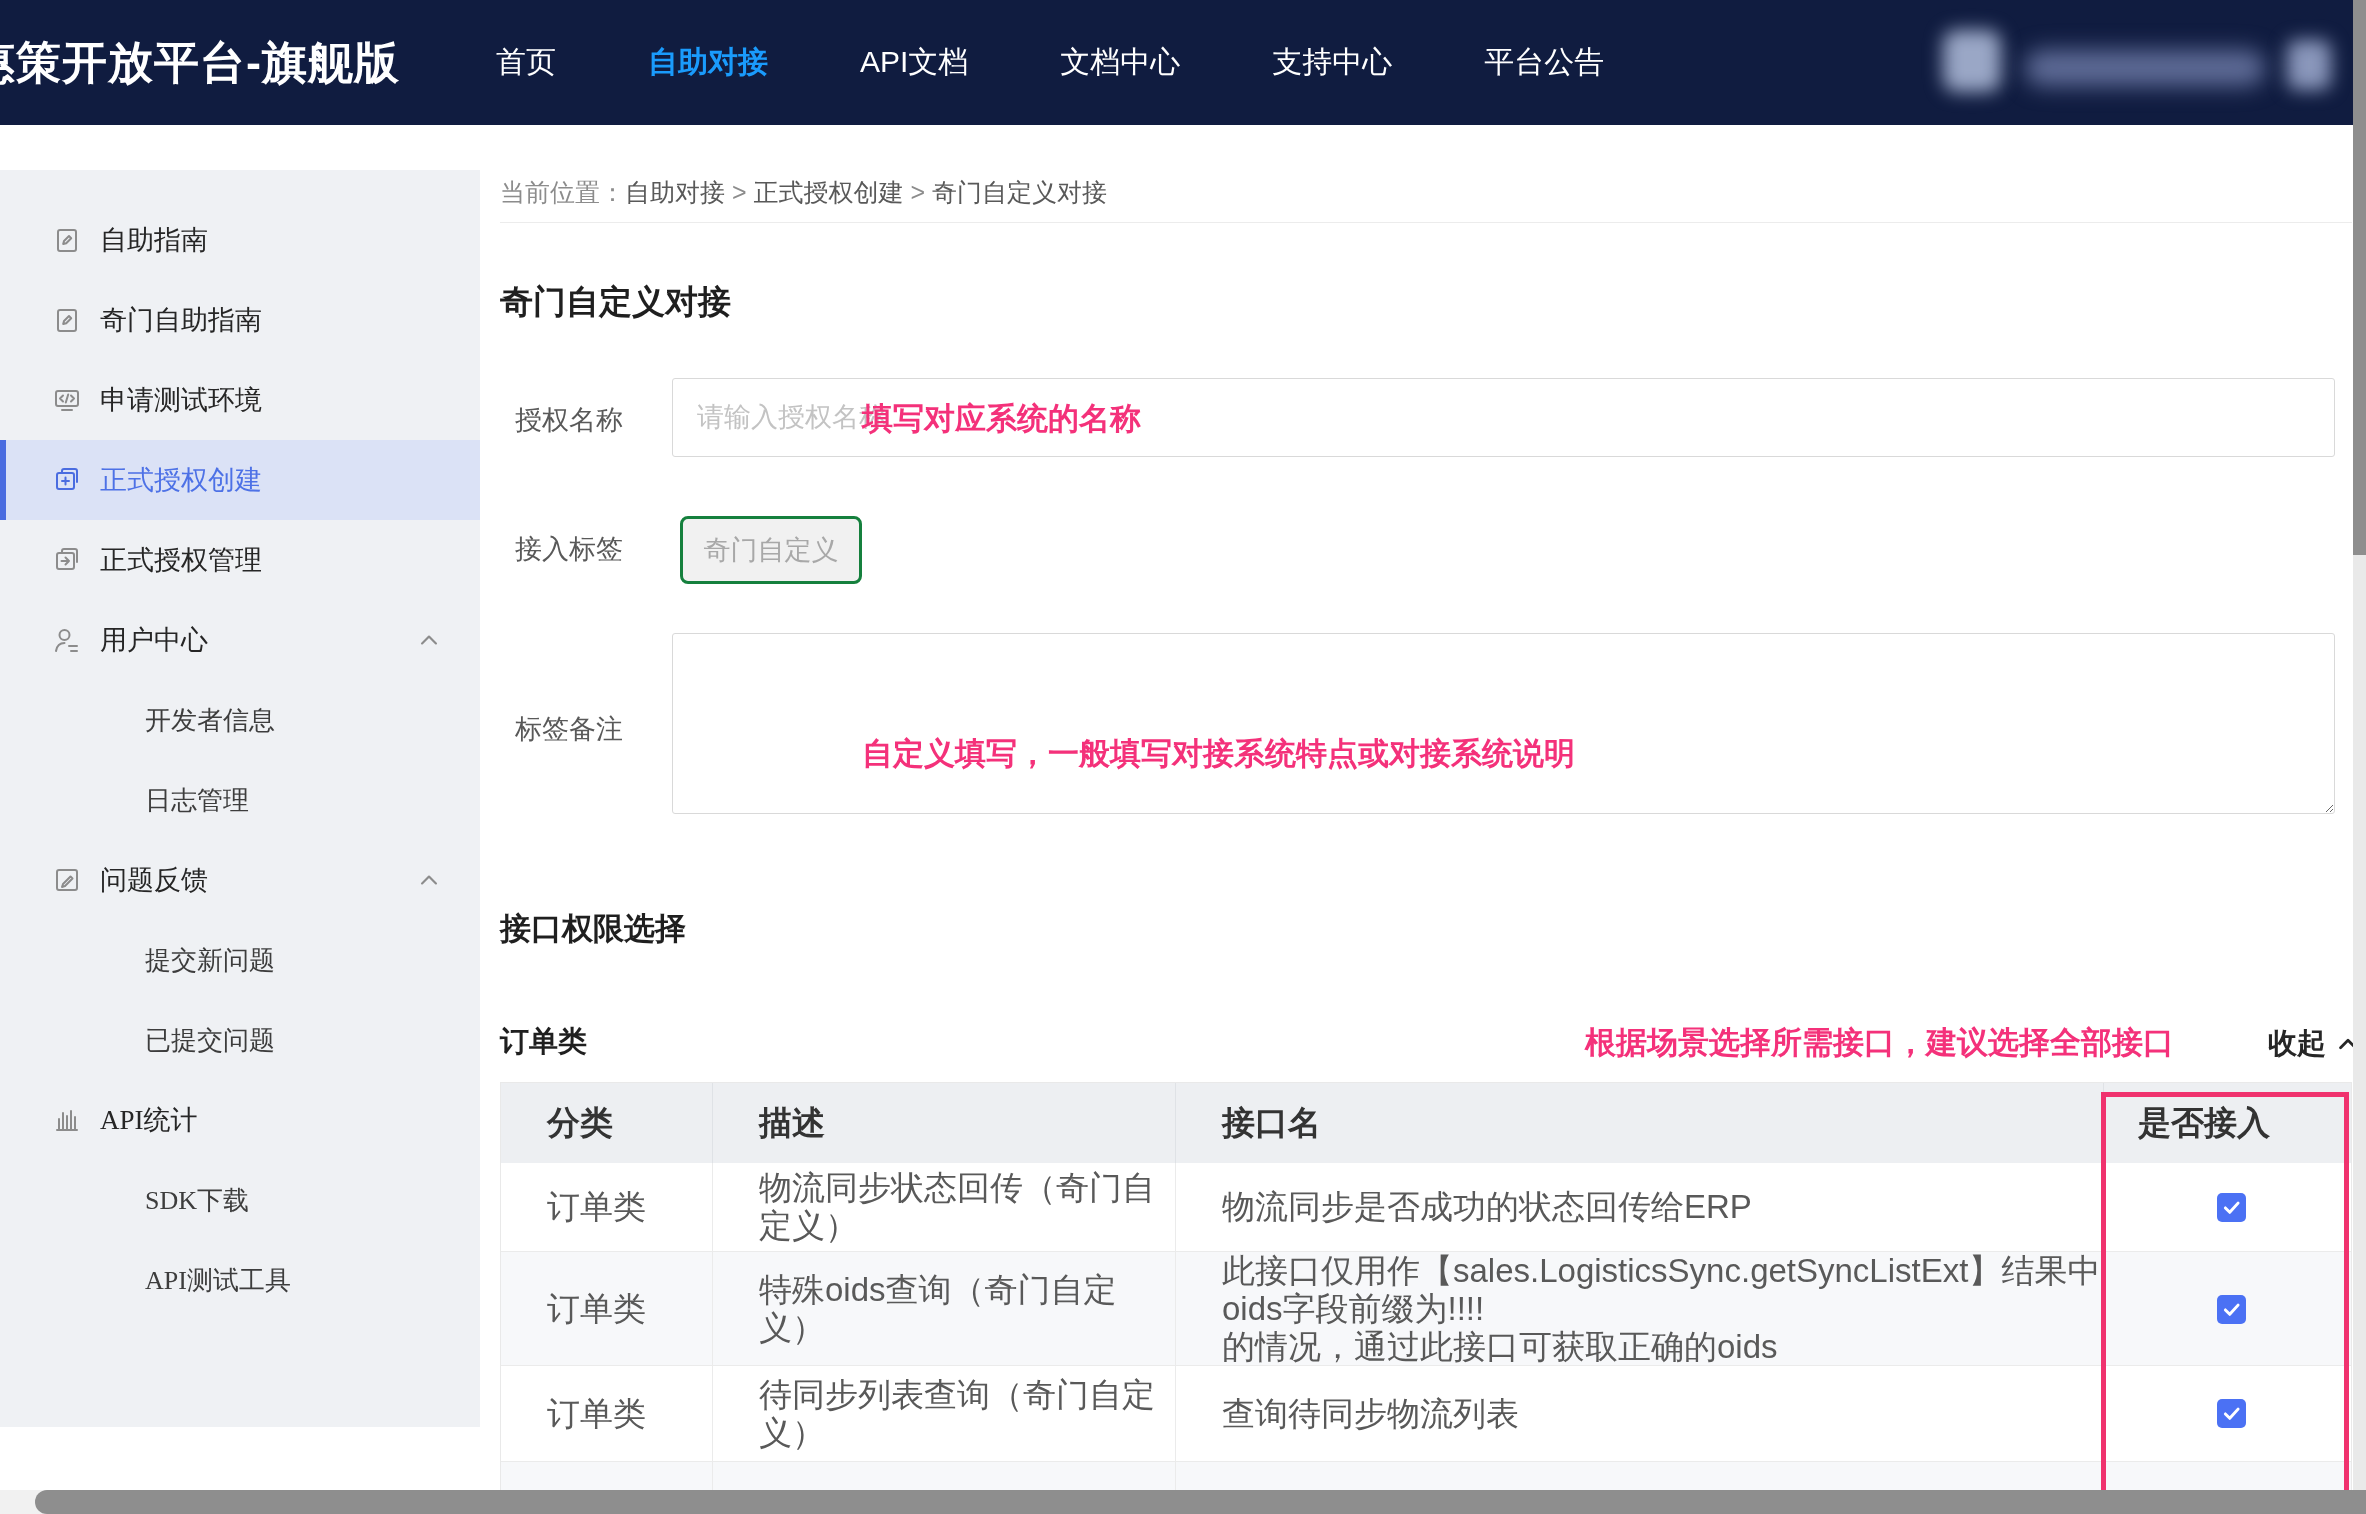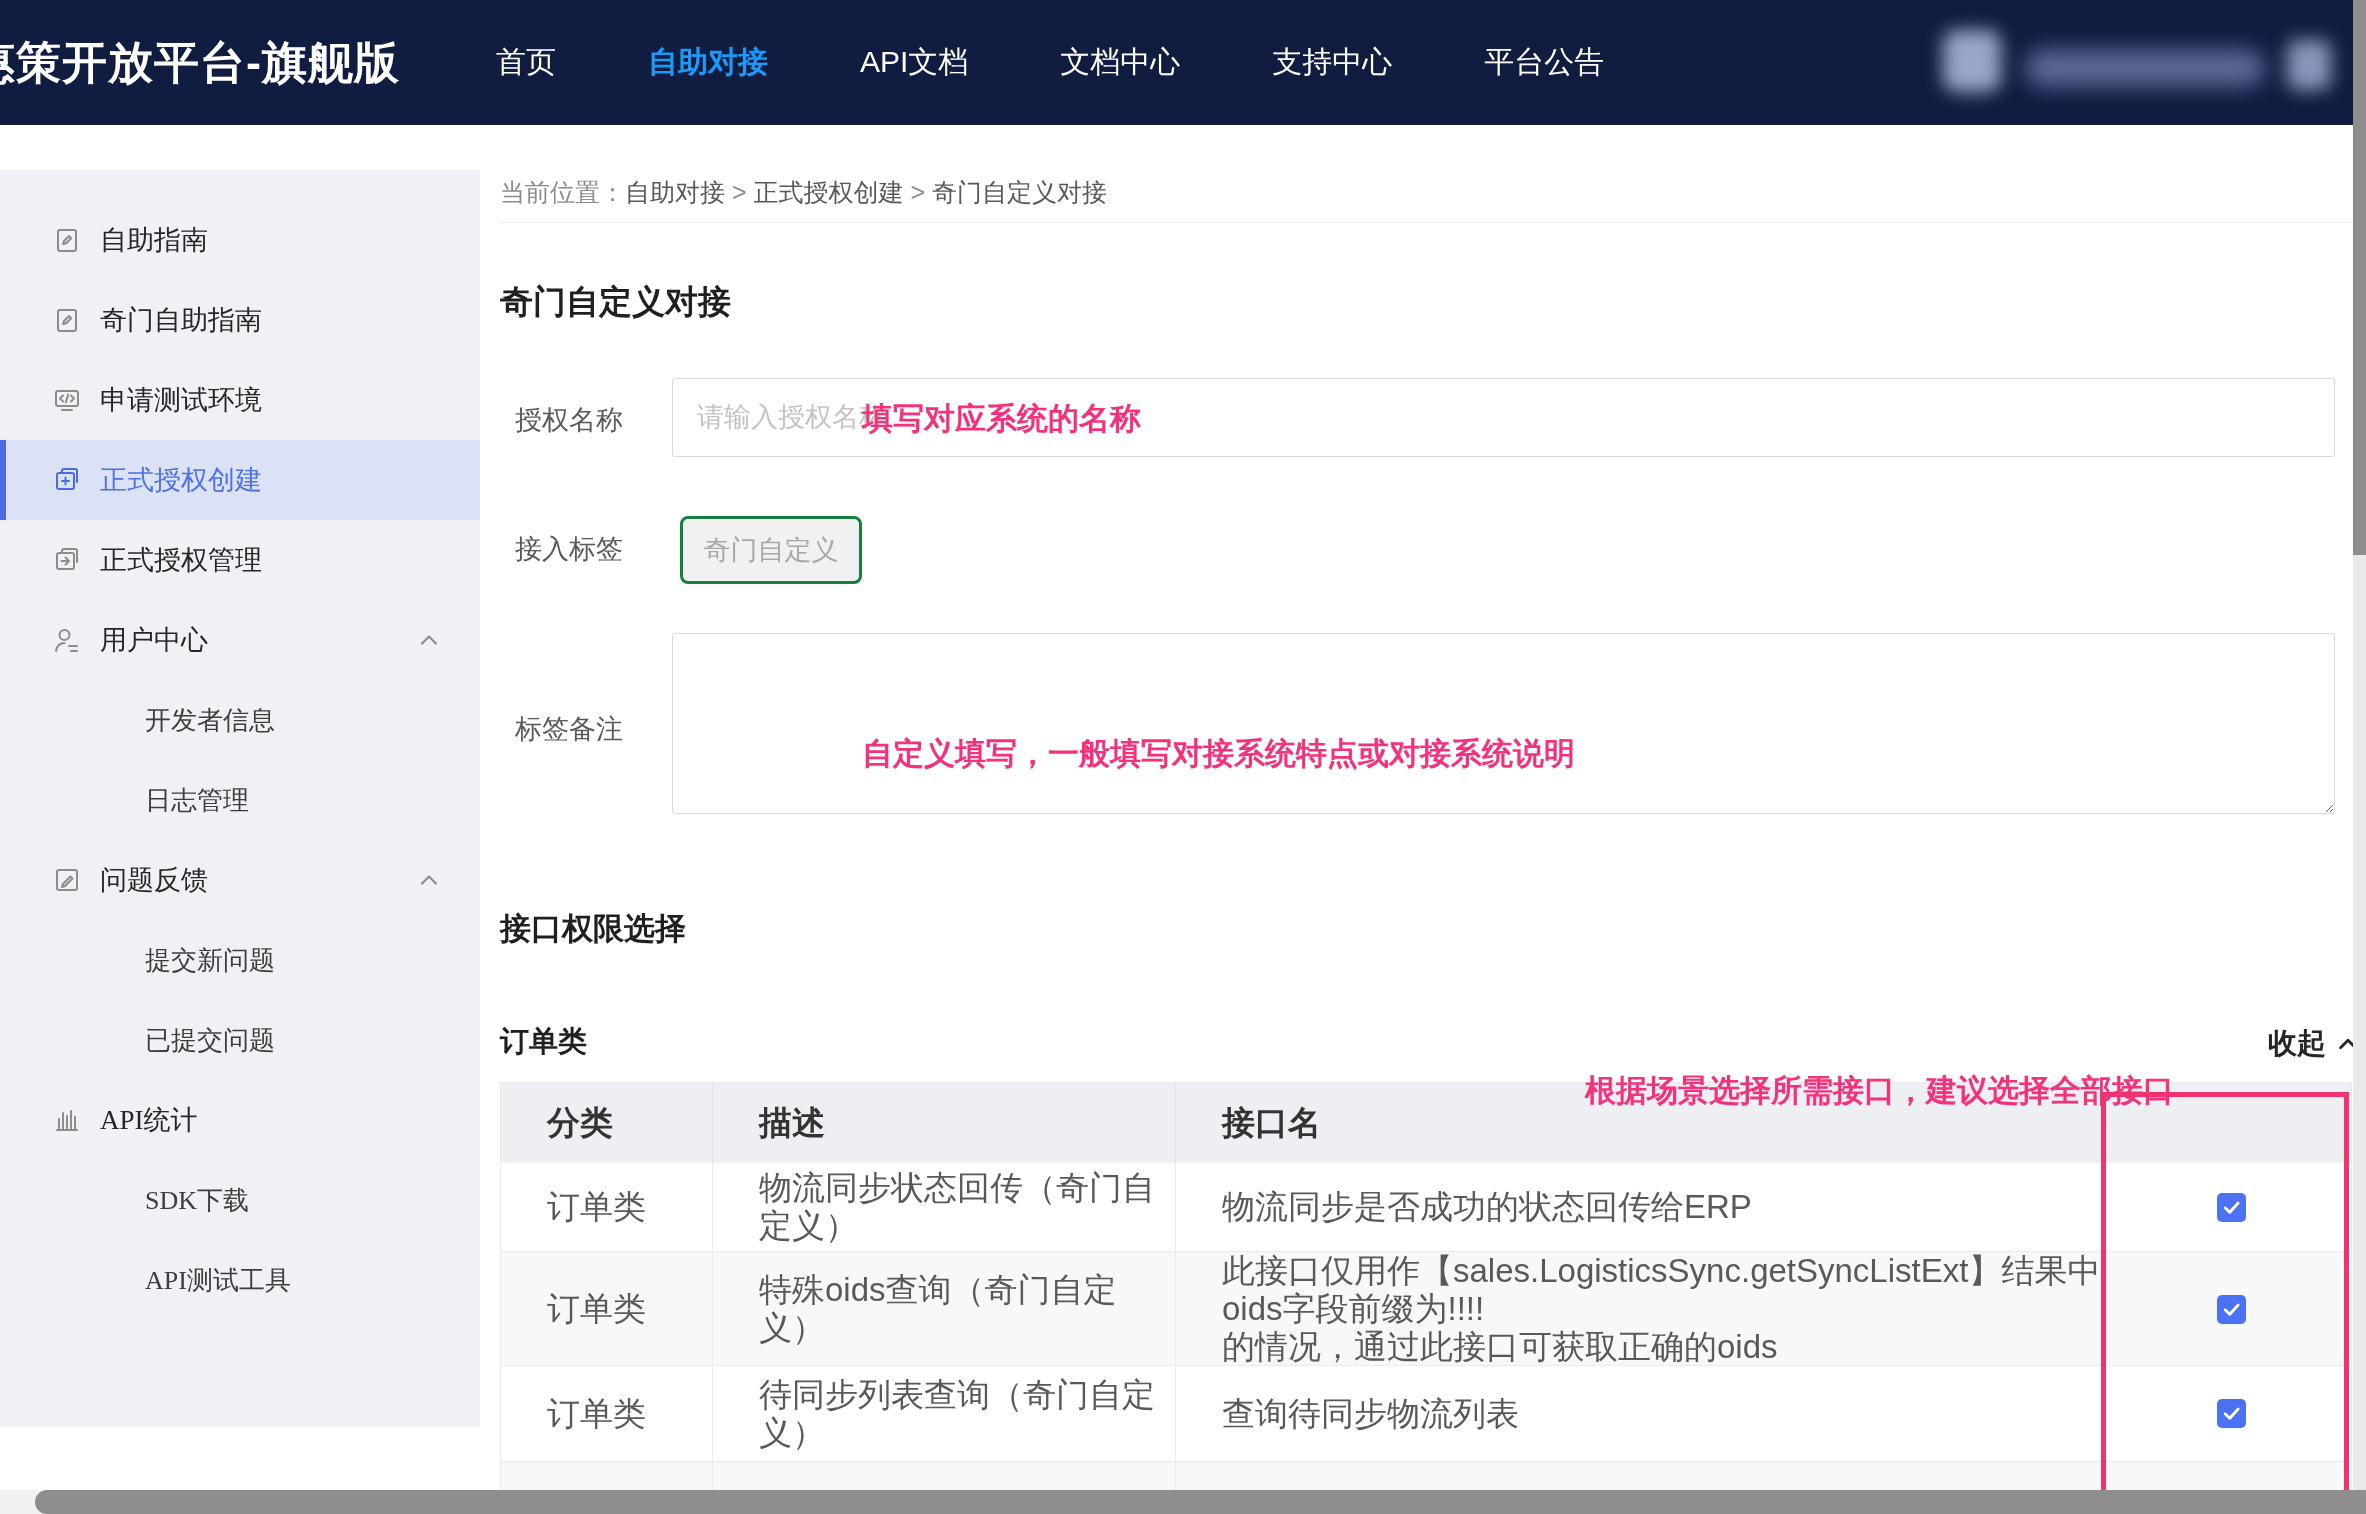--- a/index.html
+++ b/index.html
@@ -182,33 +182,34 @@
 <div class="form-label" style="left:515px;top:531px;">接入标签</div>
 <div class="tag-box">奇门自定义</div>
 
 <div class="form-label" style="left:515px;top:711px;">标签备注</div>
 <textarea class="note-textarea" style=""></textarea>
 <div class="pink-note" style="left:862px;top:733px;font-size:31px;">自定义填写，一般填写对接系统特点或对接系统说明</div>
 
 <div class="section-heading">接口权限选择</div>
 
 <div class="group-label">订单类</div>
-<div class="pink-note" style="left:1585px;top:1022px;font-size:31px;margin-top:48px;">根据场景选择所需接口，建议选择全部接口</div>
+<div class="pink-note" style="left:1585px;top:1022px;font-size:31px;">根据场景选择所需接口，建议选择全部接口</div>
 <div class="collapse-ctl">
   <span>收起</span>
   <svg viewBox="0 0 30 30" fill="none" stroke="#262626" stroke-width="3" stroke-linecap="round" stroke-linejoin="round">
       <path d="M7 19l8-8 8 8"></path>
     </svg>
 </div>
 
 <div class="tbl" id="tbl">
     <div class="t-row t-head">
       <div class="t-cell">分类</div>
       <div class="t-cell">描述</div>
       <div class="t-cell">接口名</div>
+      <div class="t-cell" style="padding-left: 34px;">是否接入</div>
     </div>
     <div class="t-row" style="height: 88px;">
       <div class="t-cell">订单类</div>
       <div class="t-cell">物流同步状态回传（奇门自定义）</div>
       <div class="t-cell">物流同步是否成功的状态回传给ERP</div>
       <div class="t-cell cb-cell"><div class="cb"><svg viewBox="0 0 24 24" fill="none" stroke="#fff" stroke-width="3.4" stroke-linecap="round" stroke-linejoin="round">
             <path d="M5 12.5l5 5L19.5 7"></path>
           </svg></div></div>
     </div>
     <div class="t-row alt" style="height: 113px;">

